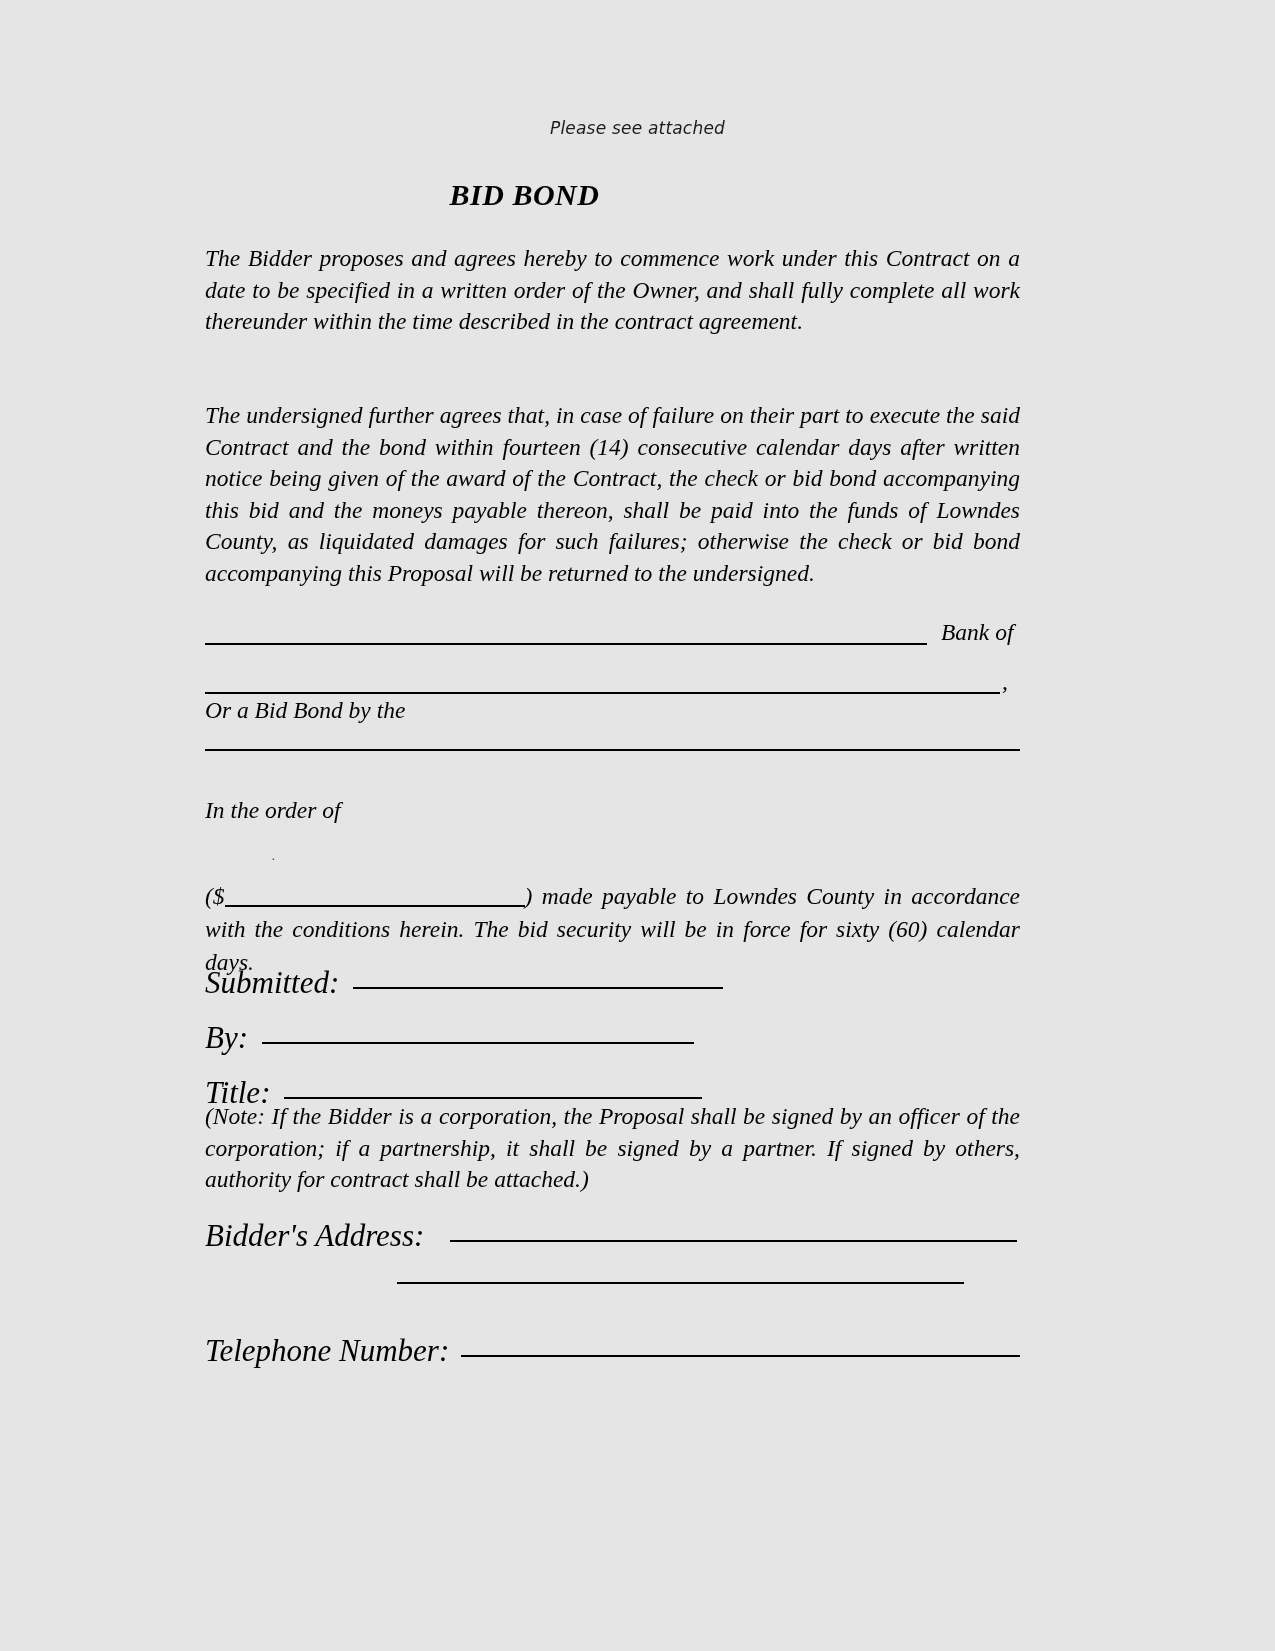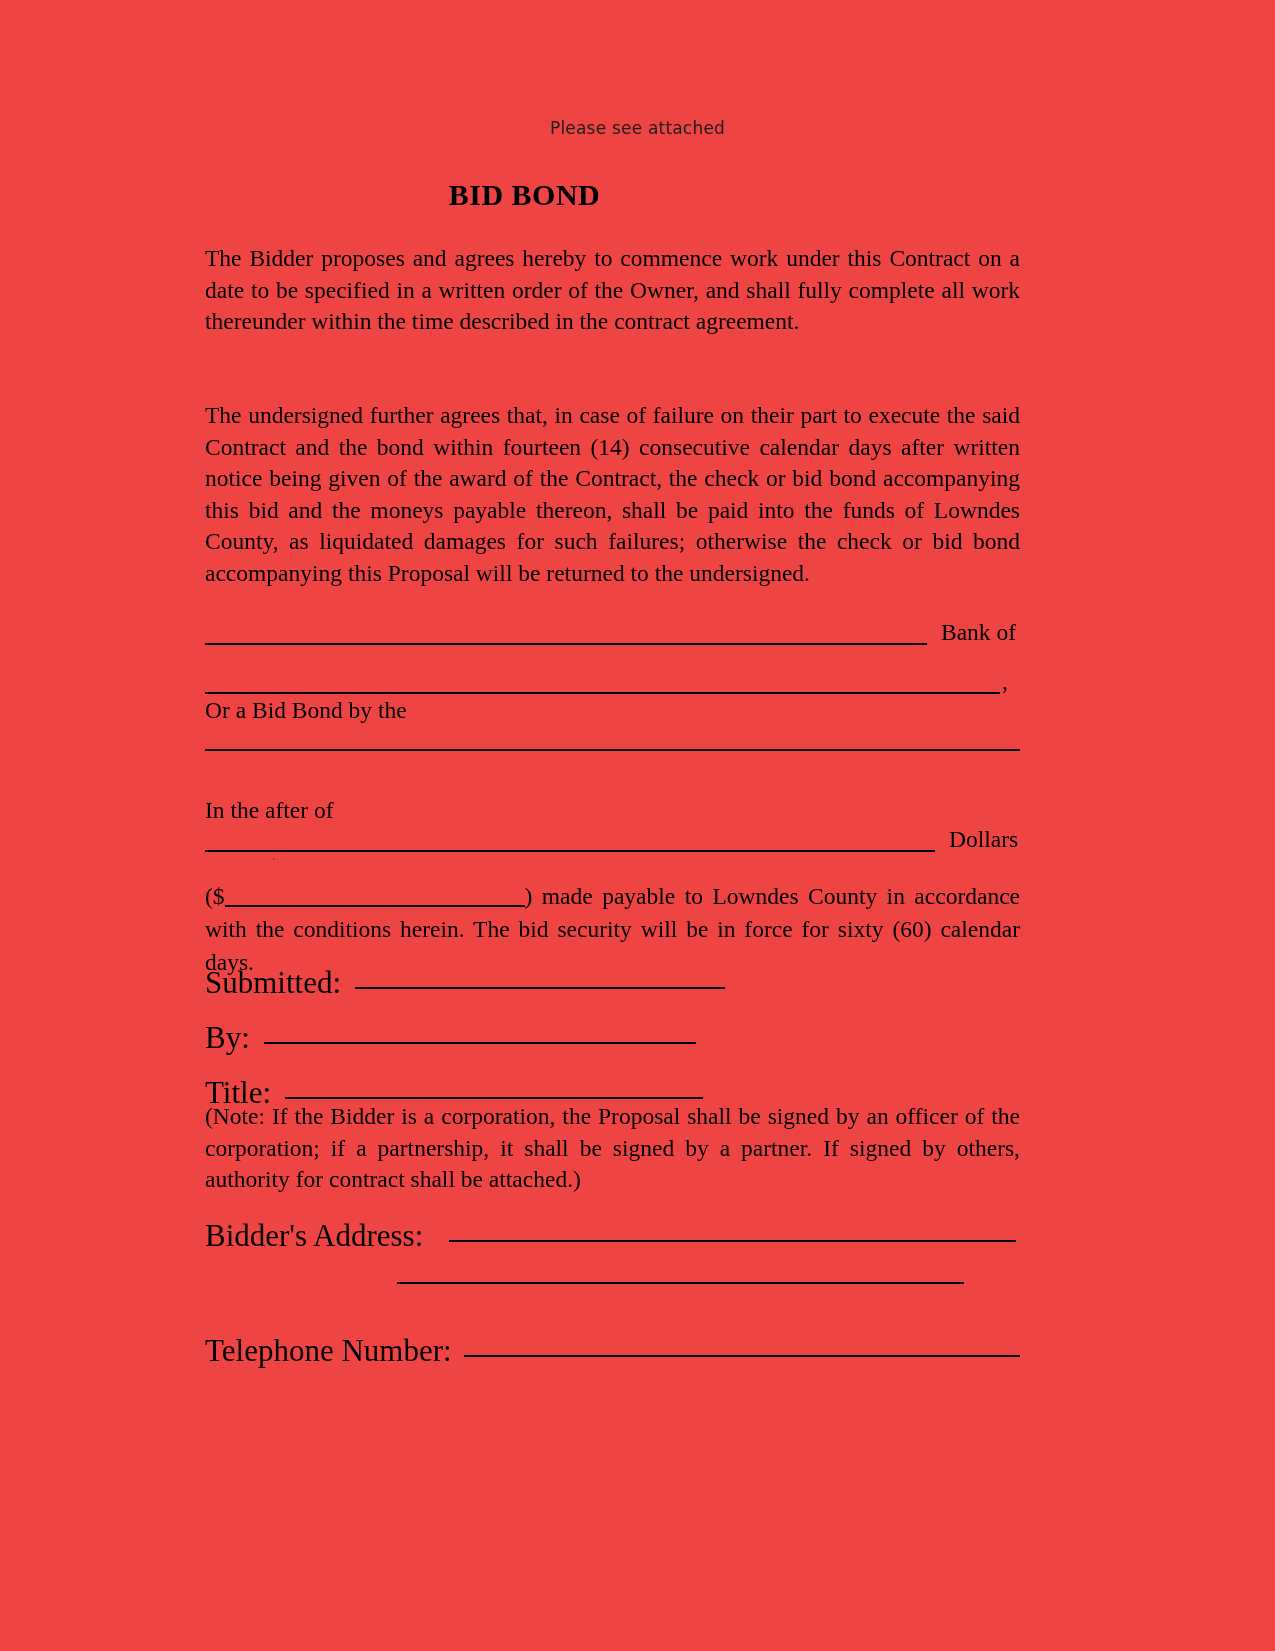--- a/index.html
+++ b/index.html
@@ -14,21 +14,22 @@
     font-family: "Liberation Serif", serif;
     color: #000000;
     overflow: hidden;
   }
 
   .page {
     position: absolute;
     top: 0; left: 0;
     width: 1275px;
     height: 1651px;
-    background: #ef4444;
+    background: #e5e5e5;
+    font-style: italic;
   }
 
   
   .attached-note {
     position: absolute;
     top: 118px;
     left: 0;
     width: 1275px;
     text-align: center;
     font-family: "DejaVu Sans", sans-serif;
@@ -153,29 +154,23 @@
 
   <div class="blk" style="top:695px;">
     <div class="label-line">Or a Bid Bond by the</div>
   </div>
 
   <div class="blk" style="top:749px;">
     <span class="rule" style="width:815px;"></span>
   </div>
 
   <div class="blk" style="top:795px;">
-    <div class="label-line">In the after of</div>
-  </div>
-
-  <div class="blk" style="top:824px;">
-    <div class="row-inline">
-      <span class="fill" style="flex:0 0 730px; margin-left:0;"></span>
-      <span class="tail">Dollars</span>
-    </div>
-  </div>
+    <div class="label-line">In the order of</div>
+  </div>
+
 
   <span class="tiny-mark" style="left:272px; top:848px;">.</span>
 
   <div class="blk" style="top:880px;">
     <div class="money-row">
       <span>($</span><span class="money-fill"></span><span>) made payable to Lowndes County in accordance with the conditions herein.  The bid security will be in force for sixty (60) calendar days.</span>
     </div>
   </div>
 
   <div class="blk" style="top:967px;">

